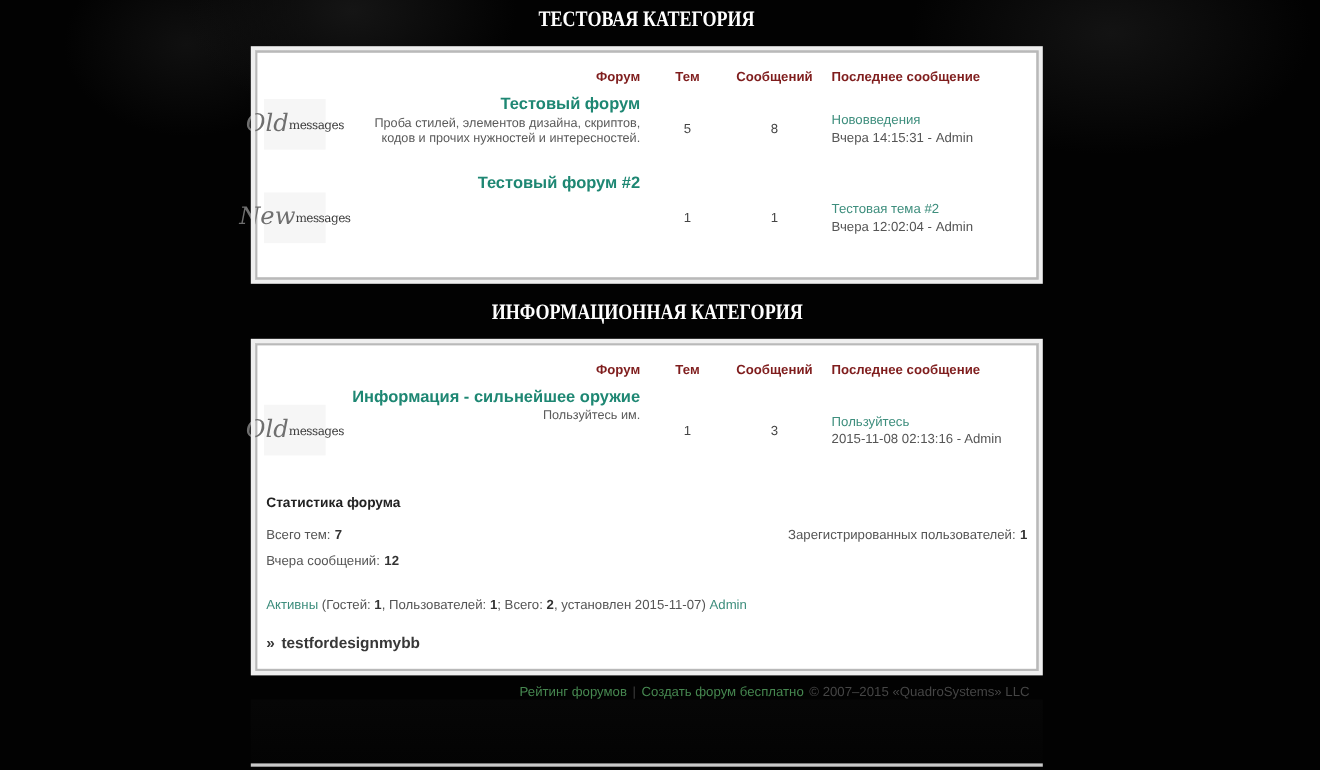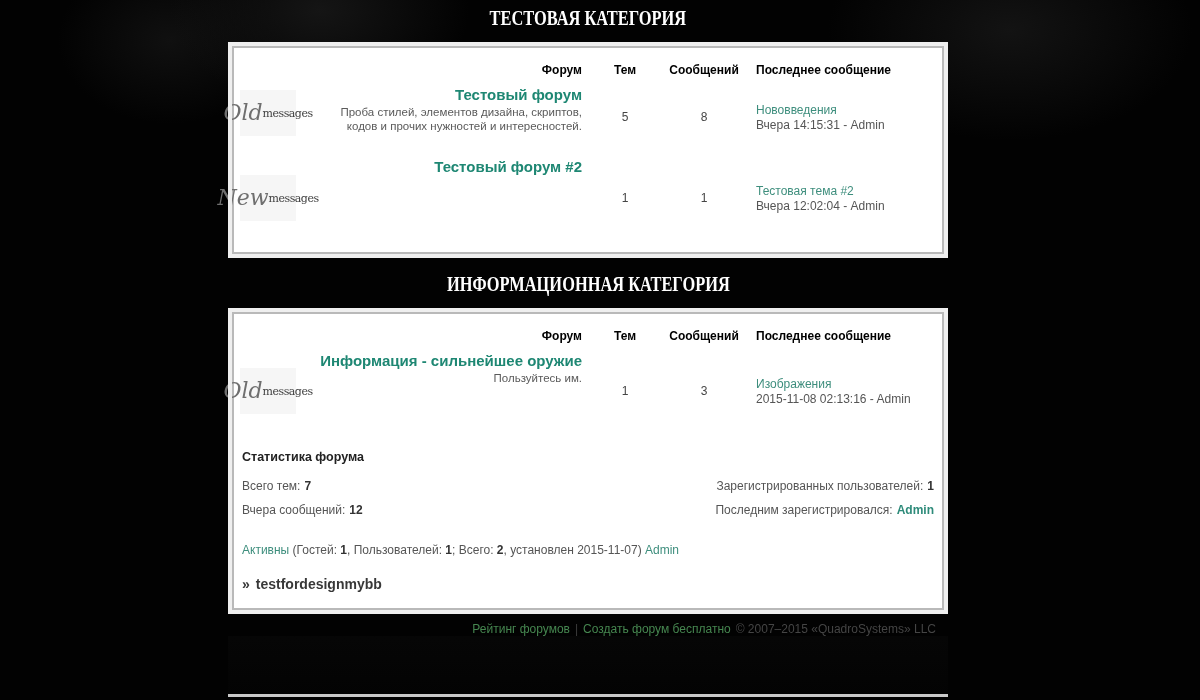--- a/index.html
+++ b/index.html
@@ -47,21 +47,21 @@
   }
 
   .row { display: flex; }
   .c-icon   { width: 64px; flex: none; }
   .c-forum  { width: 286px; flex: none; text-align: right; }
   .c-topics { width: 70px; flex: none; text-align: center; }
   .c-posts  { width: 88px; flex: none; text-align: center; }
   .c-last   { flex: 1; padding-left: 8px; text-align: left; }
 
   .thead { align-items: center; height: 30px; padding-top: 2px; }
-  .th { font-size: 12px; font-weight: bold; color: #000000; }
+  .th { font-size: 12px; font-weight: bold; color: #7f1d1d; }
   .thead .c-forum { padding-right: 8px; }
 
   .frow { align-items: center; }
   .frow-1 { height: 66px; }
   .frow-2 { height: 96px; }
   .frow-3 { height: 82px; }
 
   .frow .c-forum { align-self: flex-start; padding-right: 8px; }
   .frow-1 .c-forum { padding-top: 2px; }
   .frow-2 .c-forum { padding-top: 8px; }
@@ -251,35 +251,34 @@
             <span class="ic-line2">messages</span>
           </div>
         </div>
         <div class="c-forum">
           <a class="forum-link">Информация - сильнейшее оружие</a>
           <div class="forum-desc">Пользуйтесь им.</div>
         </div>
         <div class="c-topics num">1</div>
         <div class="c-posts num">3</div>
         <div class="c-last">
-          <a class="last-link">Изображения</a>
+          <a class="last-link">Пользуйтесь</a>
           <div class="last-info">2015-11-08 02:13:16 - Admin</div>
         </div>
       </div>
 
       <div class="stats">
         <div class="stats-title">Статистика форума</div>
         <div class="stats-cols">
           <div class="stats-left">
             <div><span>Всего тем:</span><span class="stat-val">7</span></div>
             <div><span>Вчера сообщений:</span><span class="stat-val">12</span></div>
           </div>
           <div class="stats-right">
             <div><span>Зарегистрированных пользователей:</span><span class="stat-val">1</span></div>
-            <div><span>Последним зарегистрировался:</span><a class="stat-val teal">Admin</a></div>
           </div>
         </div>
 
         <div class="active-line">
           <a class="tlink">Активны</a><span> (Гостей: </span><b>1</b><span>, Пользователей: </span><b>1</b><span>; Всего: </span><b>2</b><span>, установлен 2015-11-07) </span><a class="tlink">Admin</a>
         </div>
 
         <div class="board-name">
           <span class="arrow">»</span><span>testfordesignmybb</span>
         </div>

